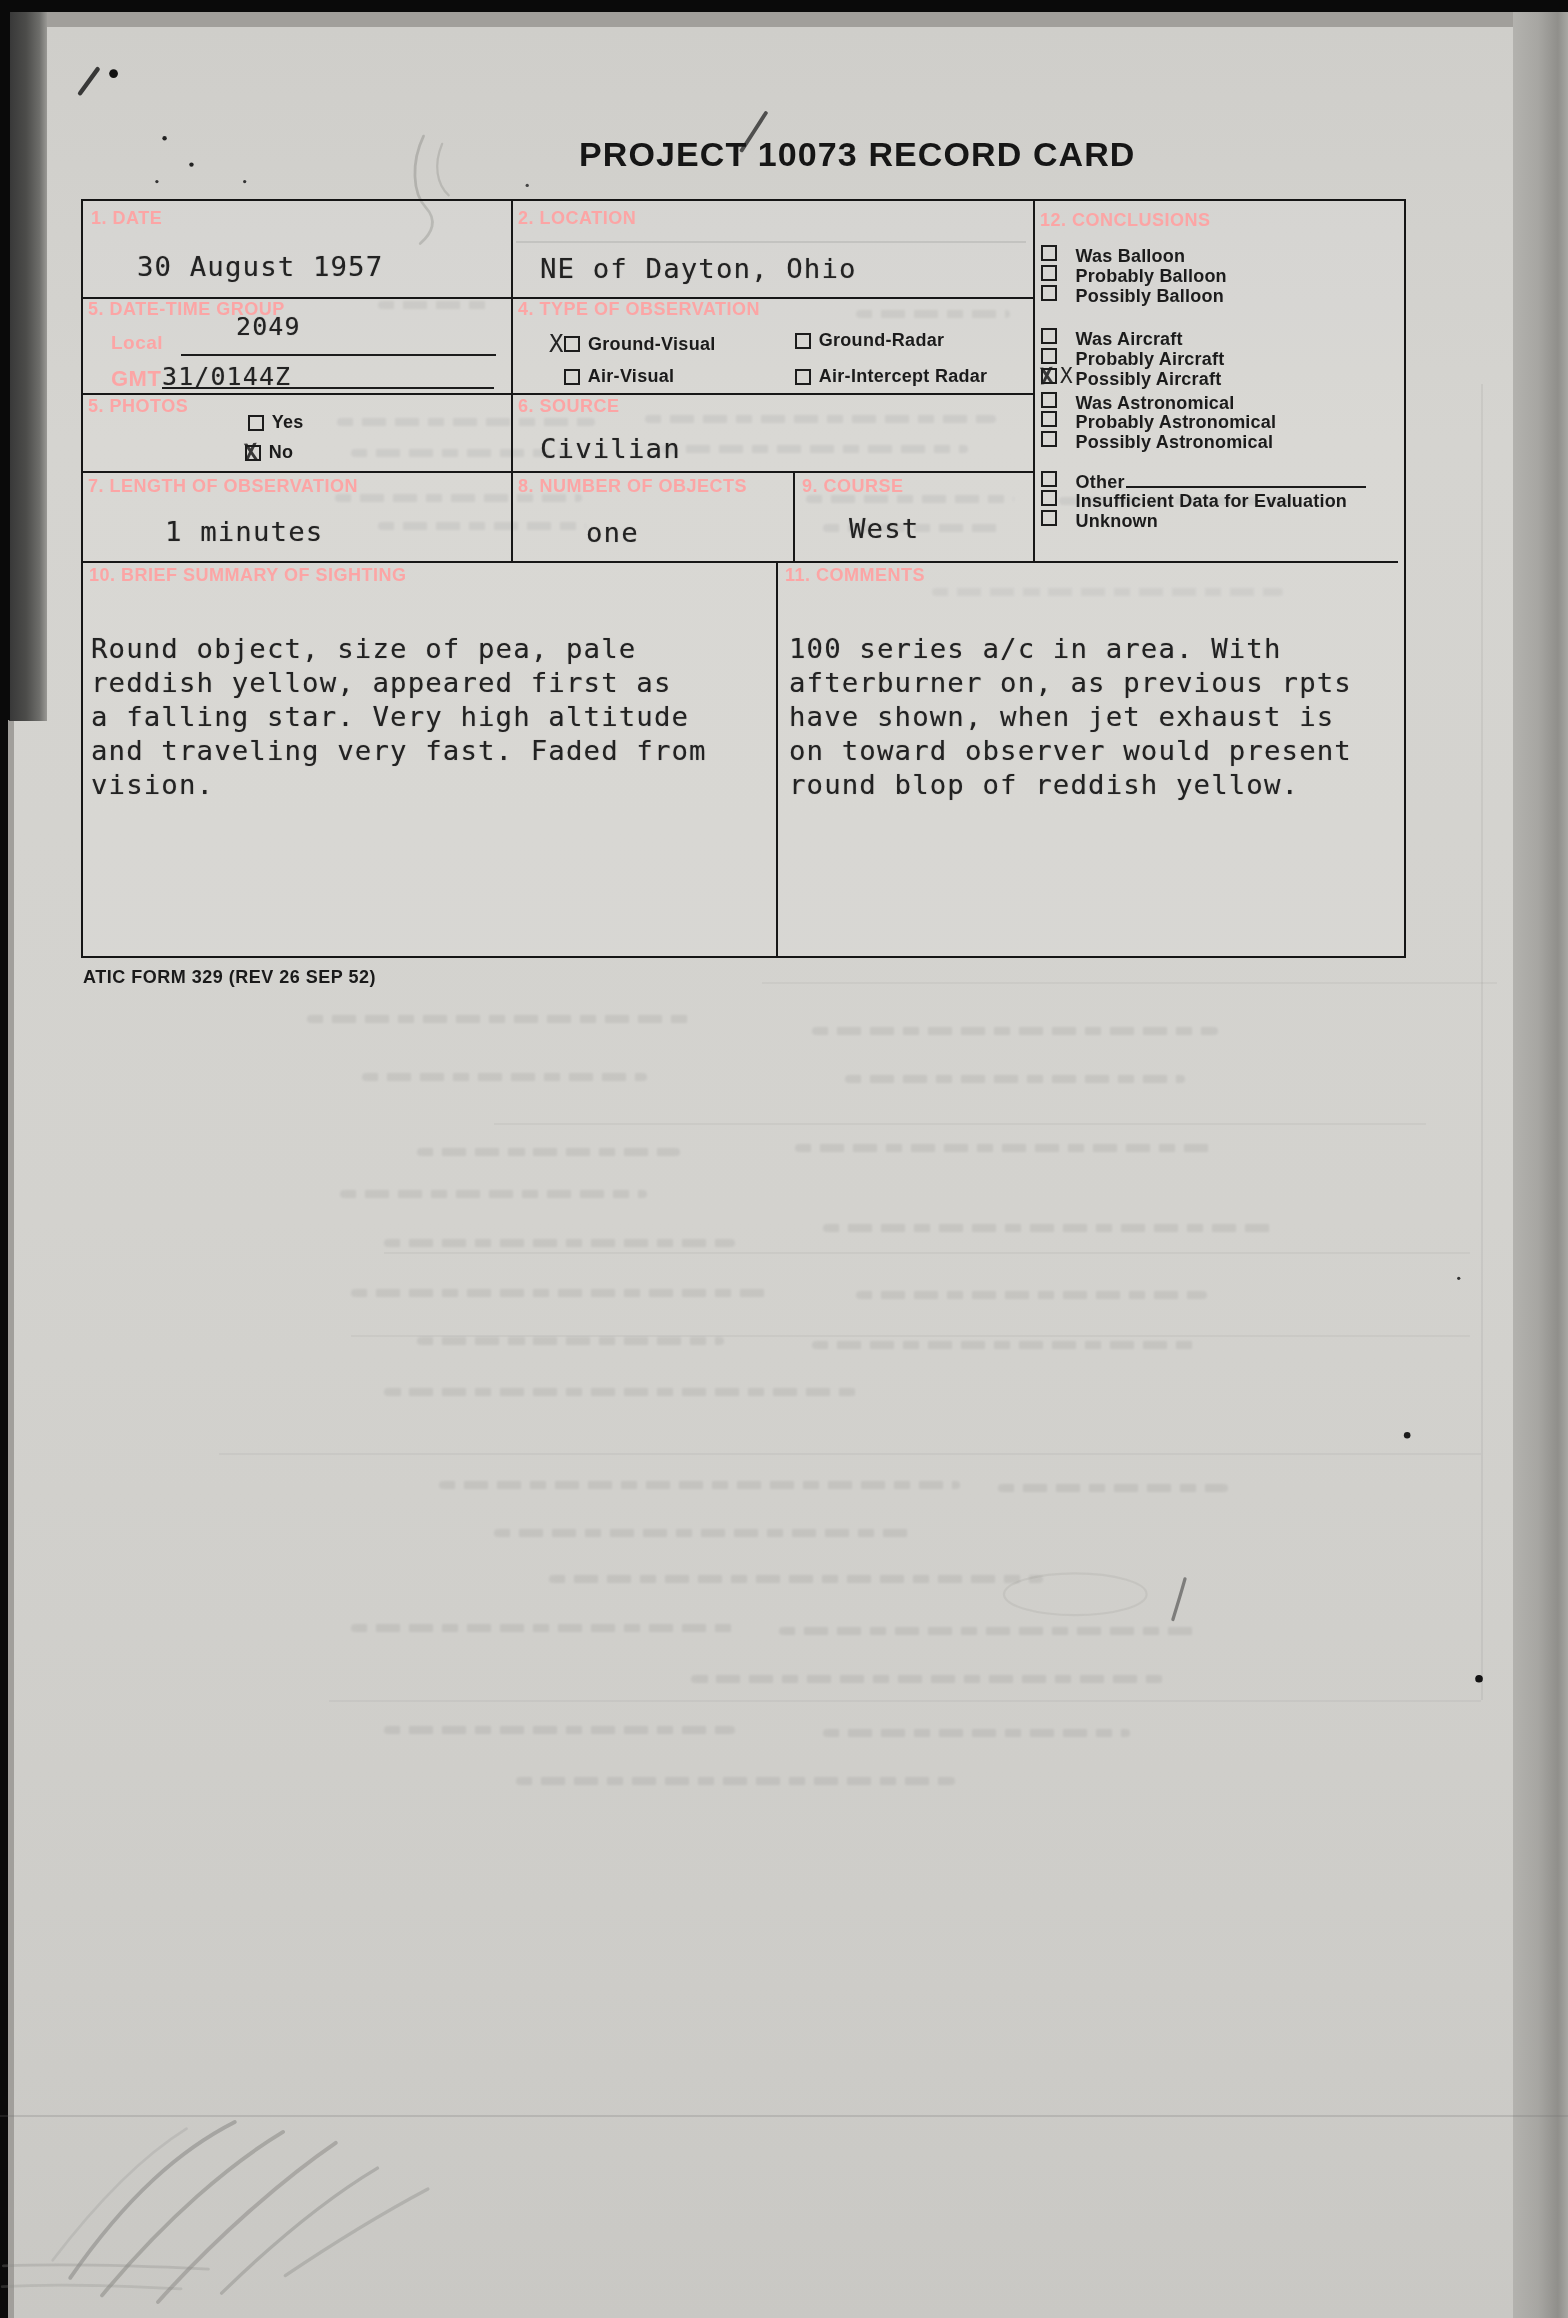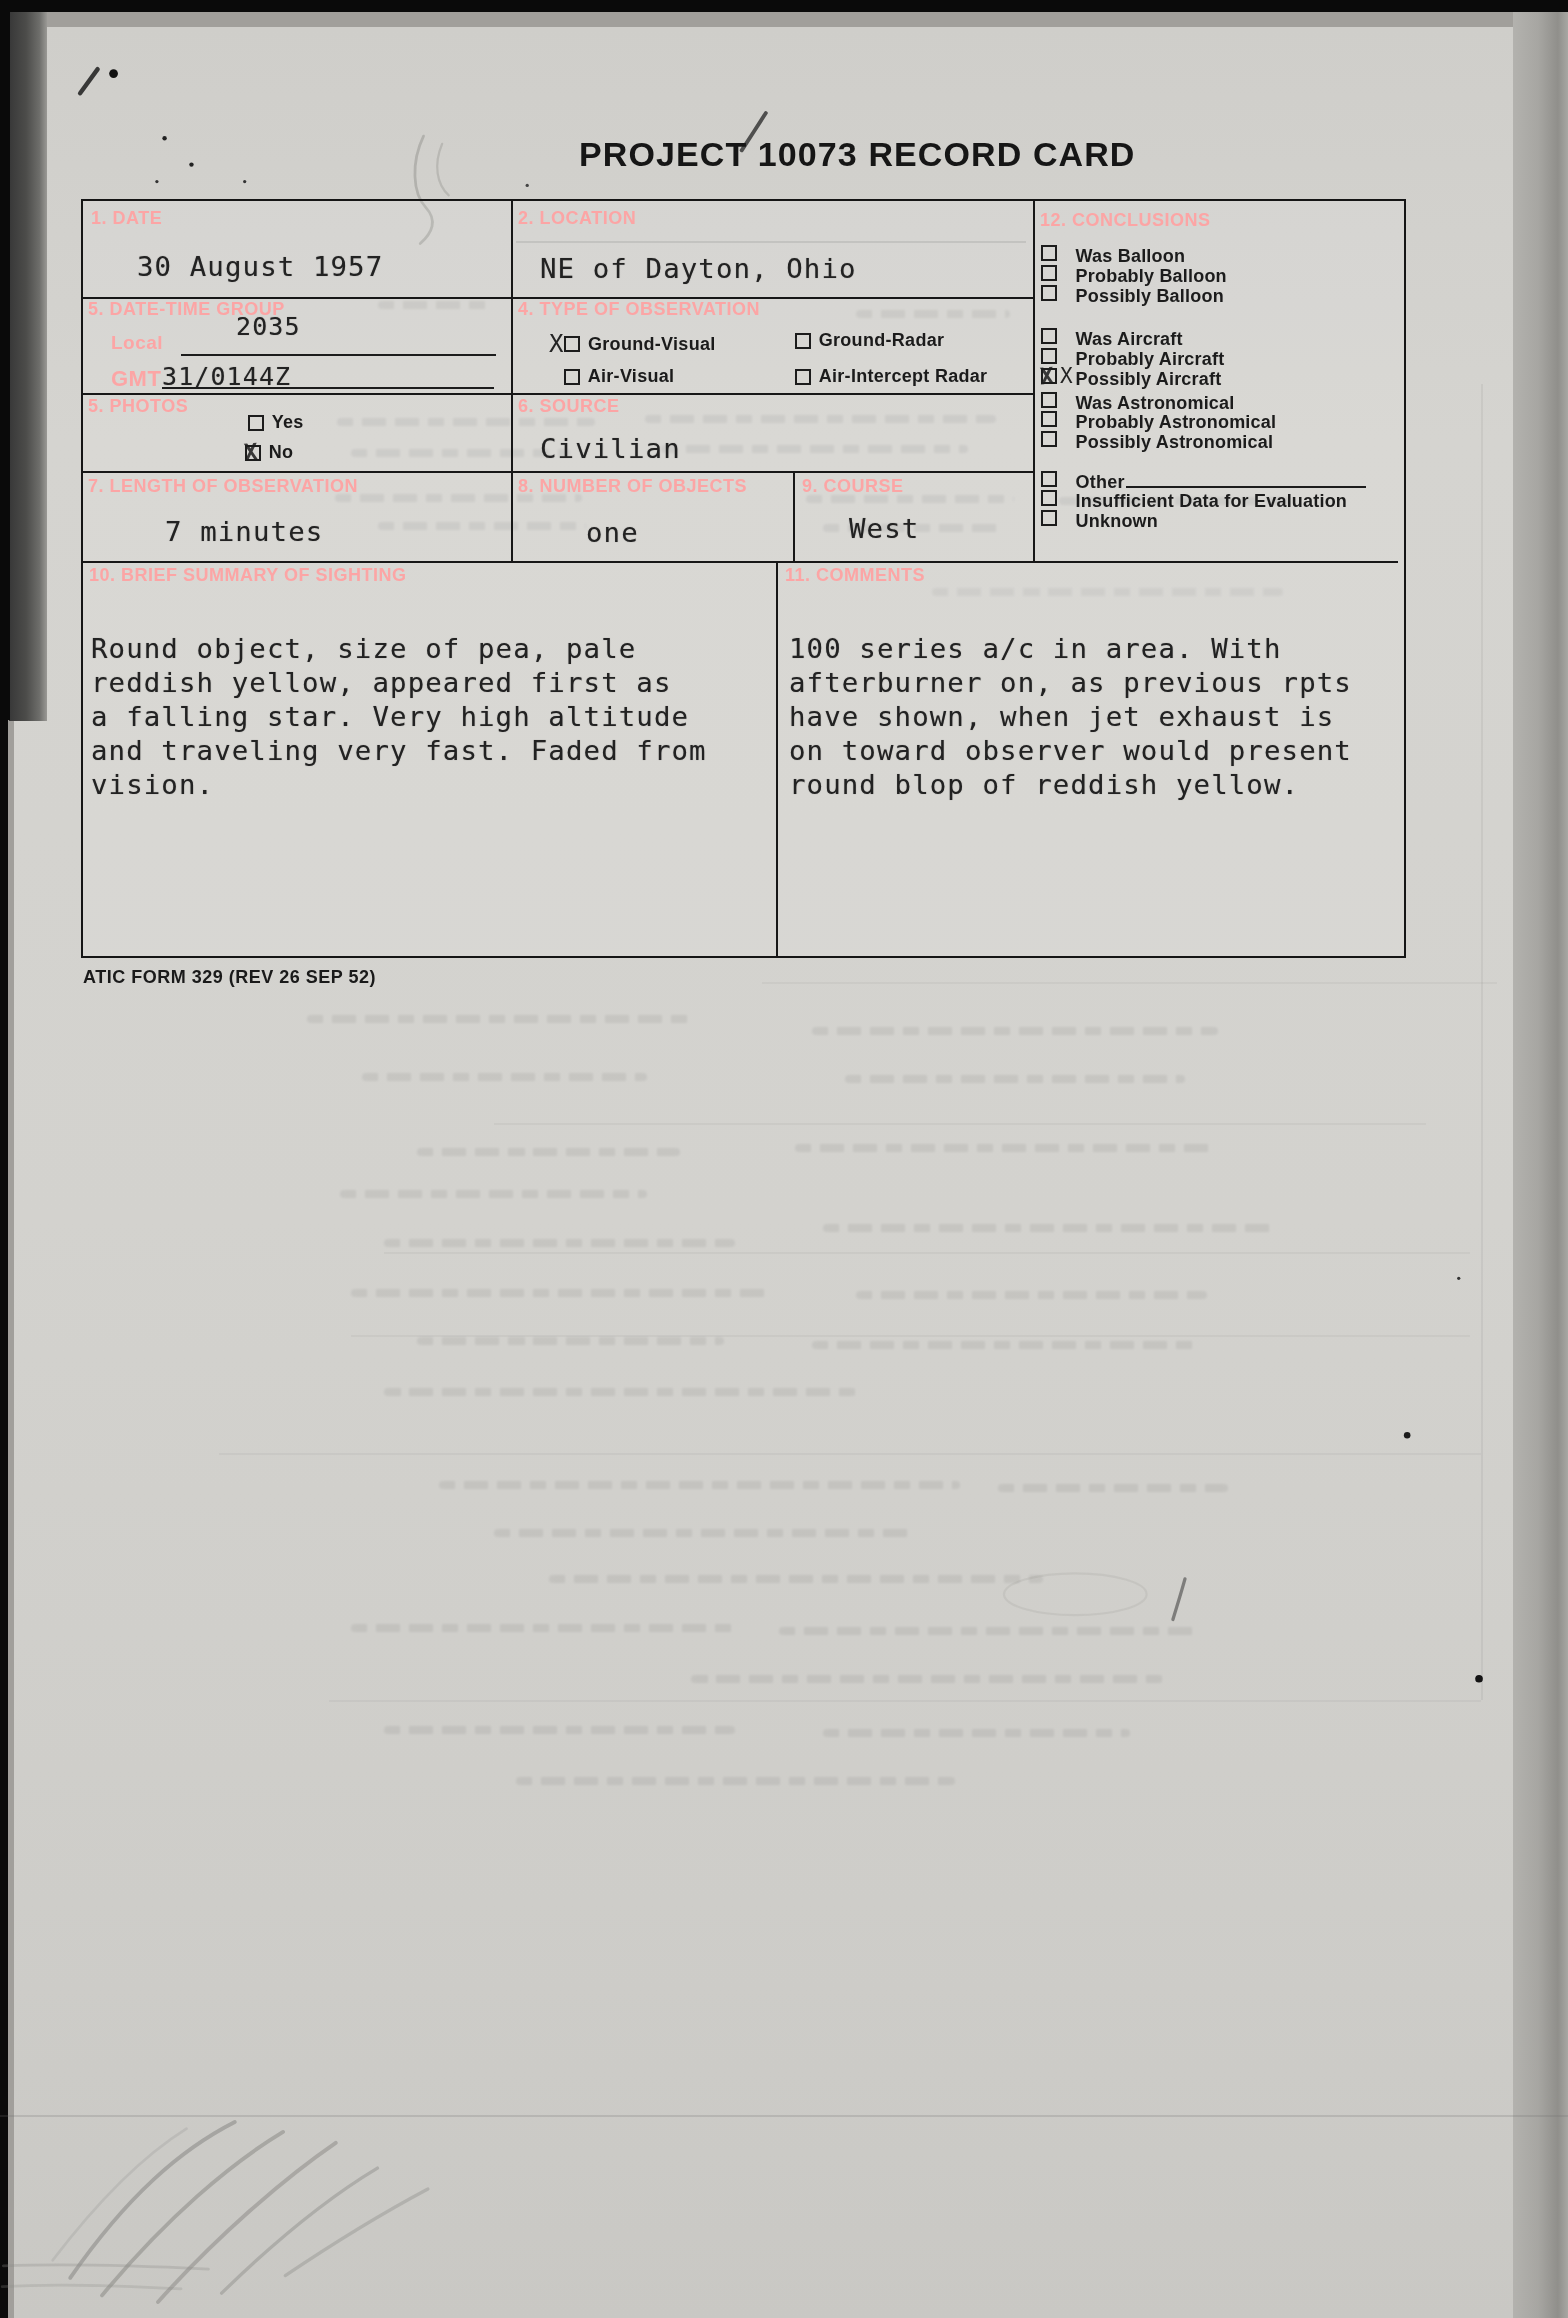--- a/index.html
+++ b/index.html
@@ -153,21 +153,21 @@
 
   <div class="flabel" style="left:91px;top:208px">1. DATE</div>
   <div class="typed" style="left:137px;top:251px">30 August 1957</div>
 
   <div class="flabel" style="left:518px;top:208px">2. LOCATION</div>
   <div class="faintrule" style="left:516px;top:241px;width:510px"></div>
   <div class="typed" style="left:540px;top:253px">NE of Dayton, Ohio</div>
 
   <div class="flabel" style="left:88px;top:299px">5. DATE-TIME GROUP</div>
   <div class="flabel" style="left:111px;top:332px;font-size:19px">Local</div>
-  <div class="typed small" style="left:236px;top:312px">2035</div>
+  <div class="typed small" style="left:236px;top:312px">2049</div>
   <div class="rule" style="left:181px;top:354px;width:315px"></div>
   <div class="flabel" style="left:111px;top:366px;font-size:22px">GMT</div>
   <div class="typed small" style="left:162px;top:362px">31/0144Z</div>
   <div class="rule" style="left:162px;top:387px;width:332px"></div>
 
   <div class="flabel" style="left:518px;top:299px">4. TYPE OF OBSERVATION</div>
   <div class="optrow" style="left:549px;top:330px">
     <span class="premark">X</span>
     <span class="cbox">
         <span class="cbx"></span>
@@ -204,21 +204,21 @@
     <span class="cbox">
         <span class="cbx">X</span>
       </span>
     <span class="optlabel">No</span>
   </div>
 
   <div class="flabel" style="left:518px;top:396px">6. SOURCE</div>
   <div class="typed" style="left:540px;top:433px">Civilian</div>
 
   <div class="flabel" style="left:88px;top:476px">7. LENGTH OF OBSERVATION</div>
-  <div class="typed" style="left:165px;top:516px">7 minutes</div>
+  <div class="typed" style="left:165px;top:516px">1 minutes</div>
   <div class="flabel" style="left:518px;top:476px">8. NUMBER OF OBJECTS</div>
   <div class="typed" style="left:586px;top:517px">one</div>
   <div class="flabel" style="left:802px;top:476px">9. COURSE</div>
   <div class="typed" style="left:849px;top:513px">West</div>
 
   <div class="flabel" style="left:89px;top:565px">10. BRIEF SUMMARY OF SIGHTING</div>
   <div class="mono-lines">
     <div class="typed" style="left:91px;top:597px">Round object, size of pea, pale</div>
     <div class="typed" style="left:91px;top:631px">reddish yellow, appeared first as</div>
     <div class="typed" style="left:91px;top:665px">a falling star. Very high altitude</div>

